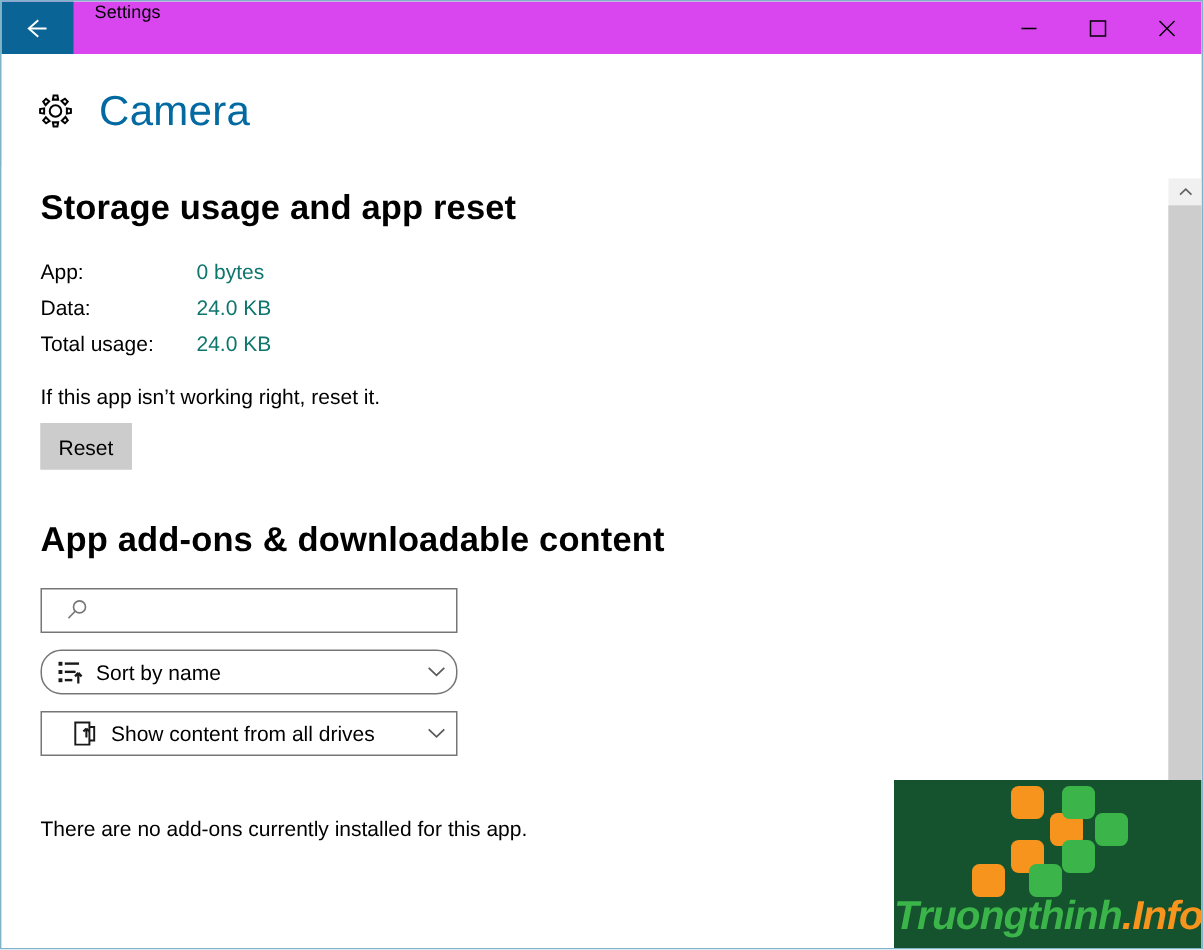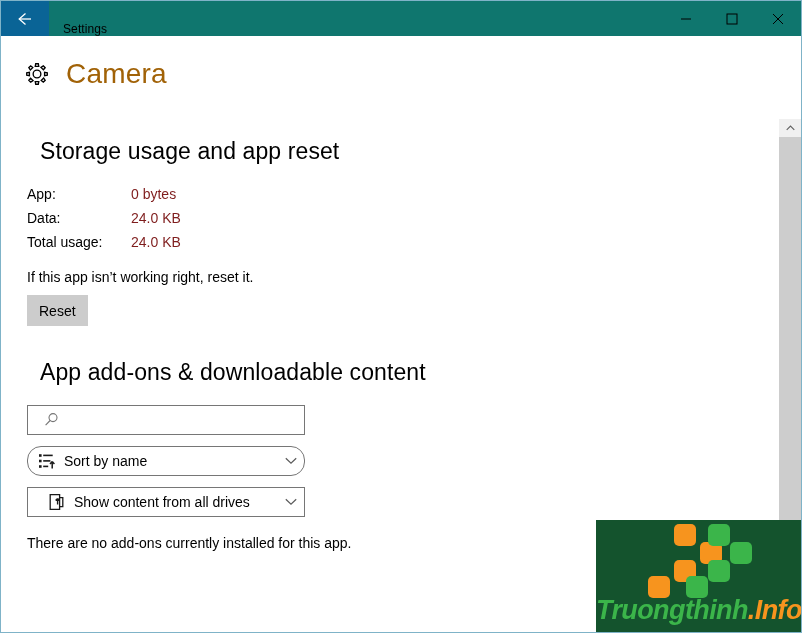--- a/index.html
+++ b/index.html
@@ -20,23 +20,23 @@
     border: 1px solid #7fb3c8;
     overflow: hidden;
   }
 
   
   #titlebar {
     position: absolute;
     left: 0; top: 0;
     width: 800px;
     height: 35px;
-    background: #0f766e;
-    display: flex;
-    align-items: flex-end;
+    background: #d946ef;
+    display: flex;
+    align-items: flex-start;
   }
   #back-button {
     width: 48px;
     height: 35px;
     background: #0a6496;
     display: flex;
     align-items: center;
     justify-content: center;
     cursor: pointer;
     flex: none;
@@ -74,63 +74,63 @@
   #gear-icon {
     margin-left: 22px;
     width: 28px;
     height: 28px;
     display: block;
   }
   #page-title {
     margin-left: 15px;
     font-size: 28px;
     font-weight: 300;
-    color: #a16207;
+    color: #0369a1;
     letter-spacing: 0.2px;
   }
 
   
   #content {
     position: absolute;
     left: 0;
     top: 110px;
     width: 778px;
     bottom: 0;
     overflow: hidden;
     background: #ffffff;
   }
   #content-inner {
     padding: 14px 0 0 26px;
   }
 
   h2.section-heading {
-    margin: 13px;
+    margin: 0;
     font-size: 23px;
-    font-weight: 400;
+    font-weight: 700;
     color: #000000;
     letter-spacing: 0.1px;
     line-height: 1.15;
   }
 
   
   #storage-table {
     margin-top: 22px;
   }
   .storage-row {
     display: flex;
     margin-bottom: 8px;
   }
   .storage-label {
     width: 104px;
     font-size: 14px;
     color: #000000;
   }
   .storage-value {
     font-size: 14px;
-    color: #7f1d1d;
+    color: #0f766e;
   }
 
   .body-text {
     font-size: 14px;
     color: #000000;
   }
   #reset-hint { margin-top: 19px; }
 
   #reset-button {
     margin-top: 10px;
@@ -213,21 +213,21 @@
   }
   .chevron {
     width: 26px;
     height: 26px;
     flex: none;
     display: flex;
     align-items: center;
     justify-content: center;
   }
 
-  #no-addons-text { margin-top: 18px; }
+  #no-addons-text { margin-top: 40px; }
 
   
   #scrollbar {
     position: absolute;
     right: 0;
     top: 35px;
     width: 22px;
     bottom: 0;
     background: #ffffff;
     display: flex;

